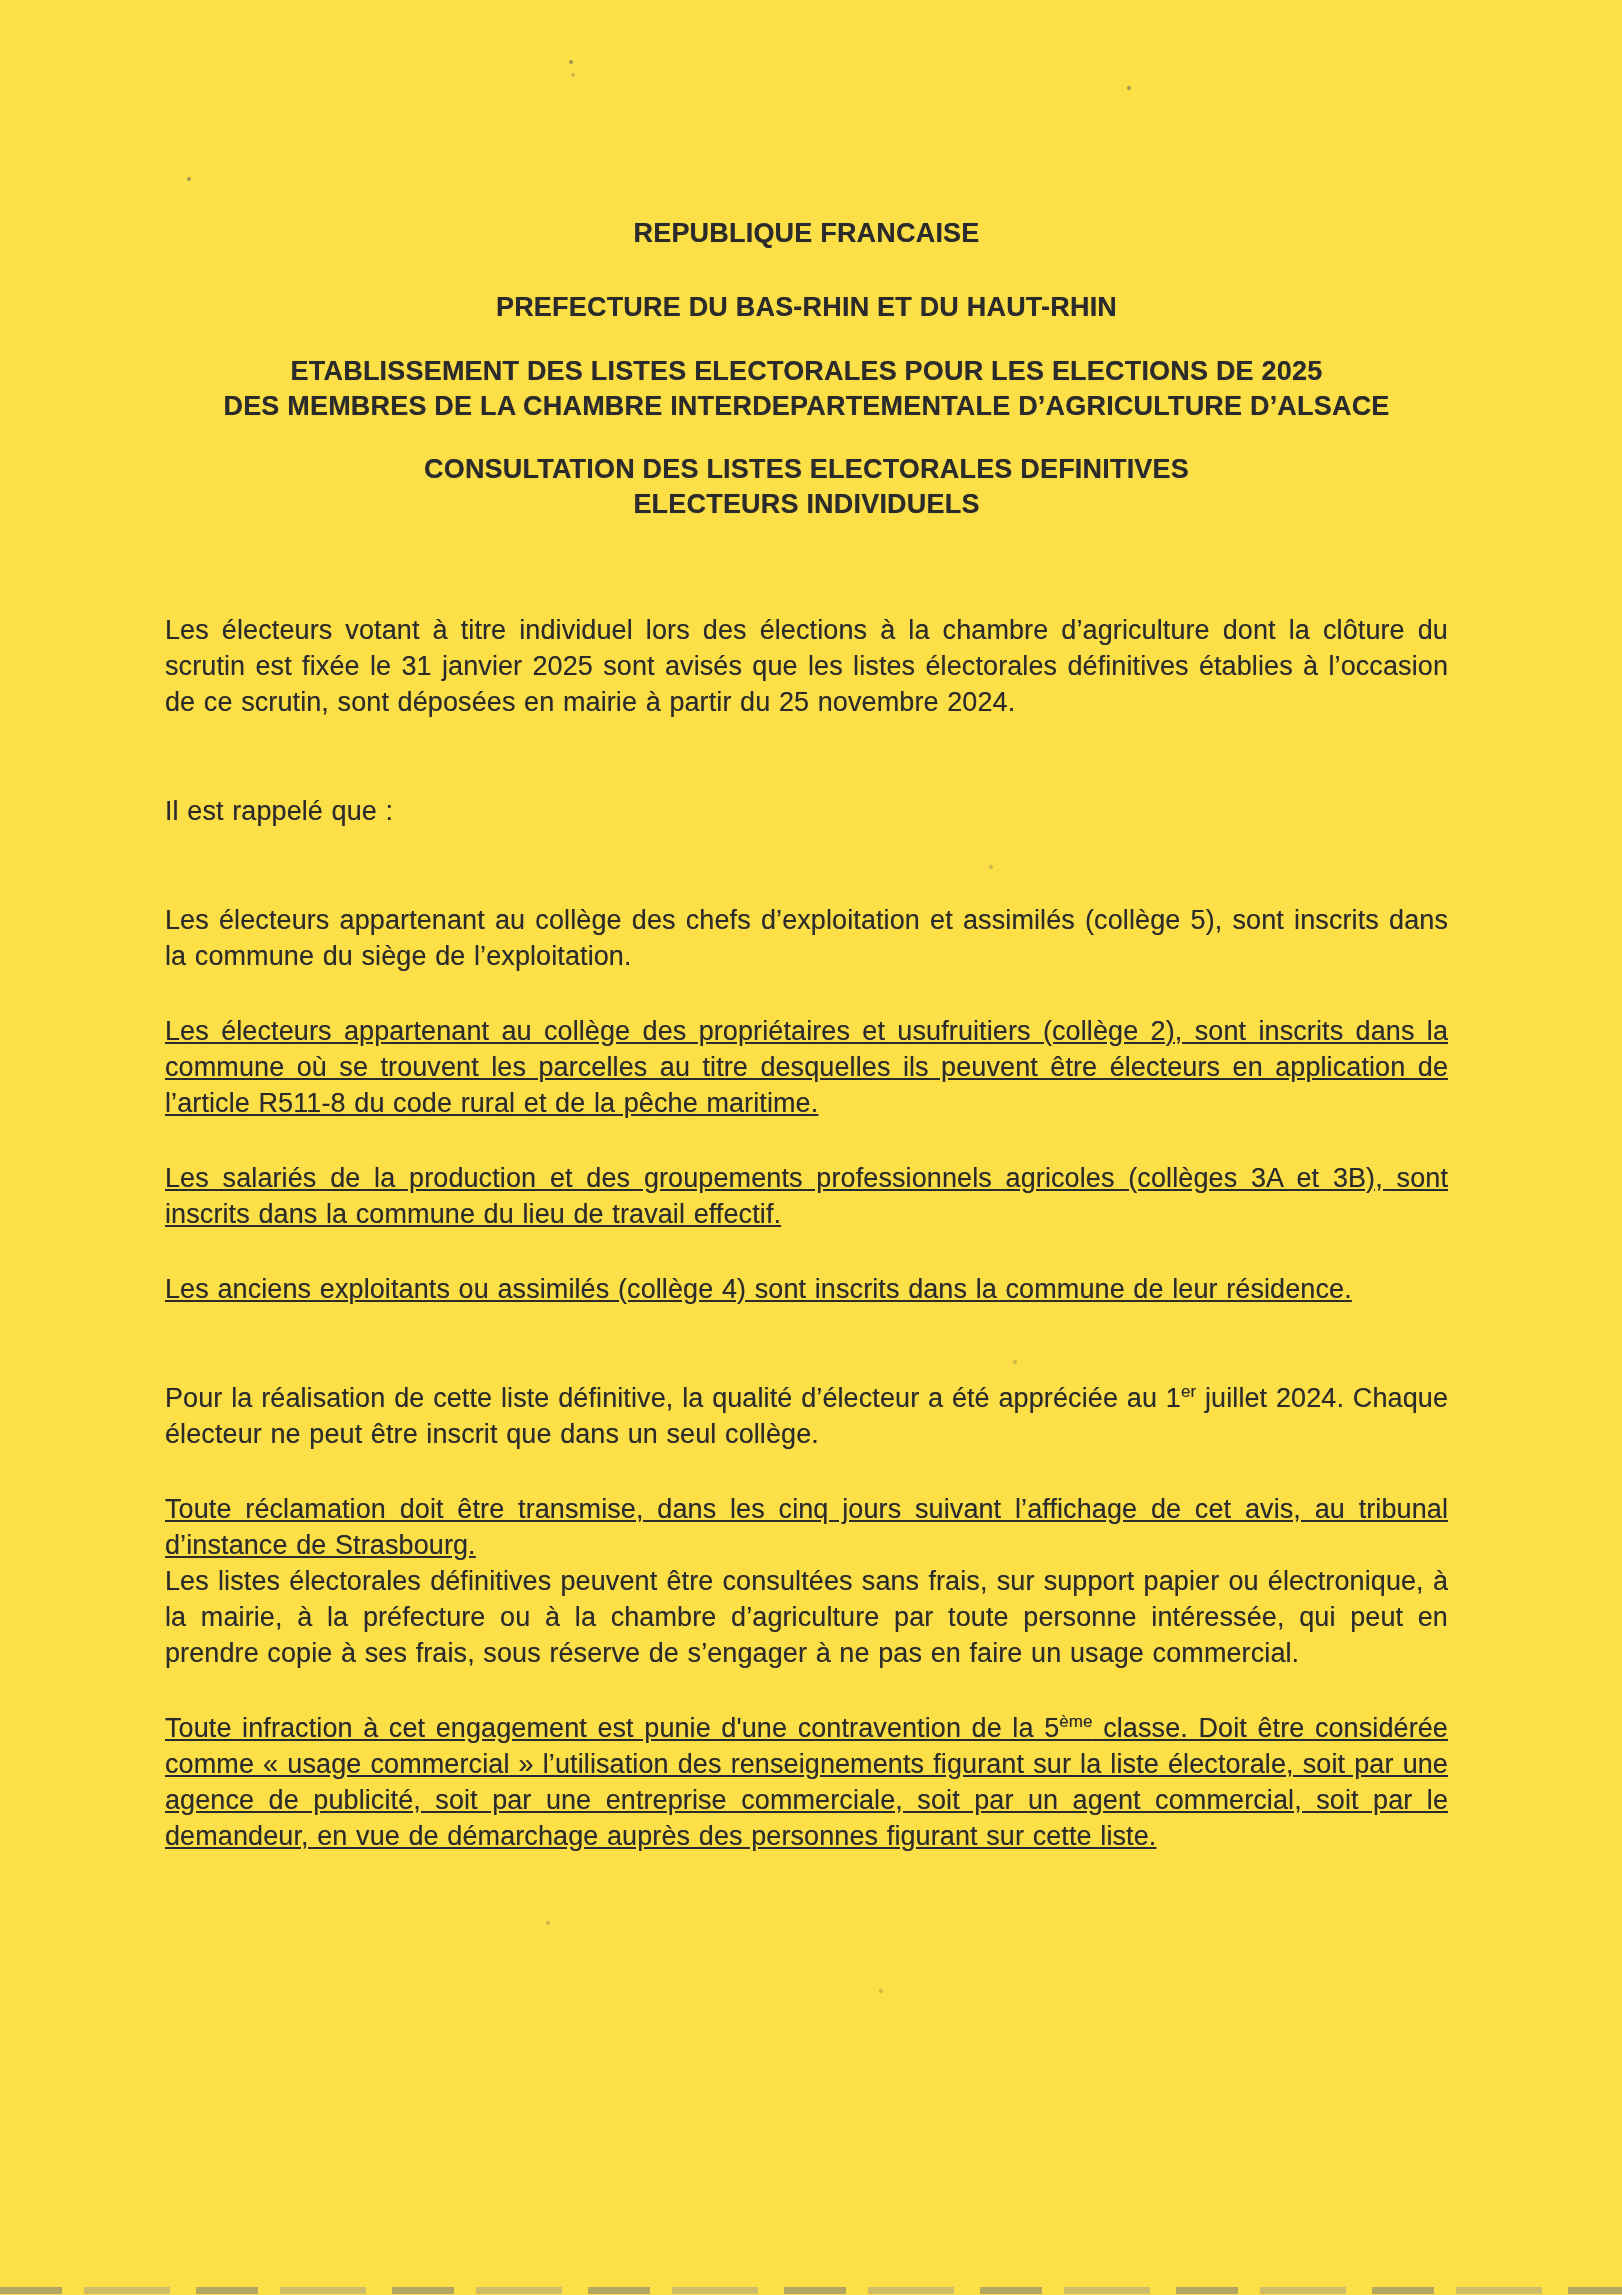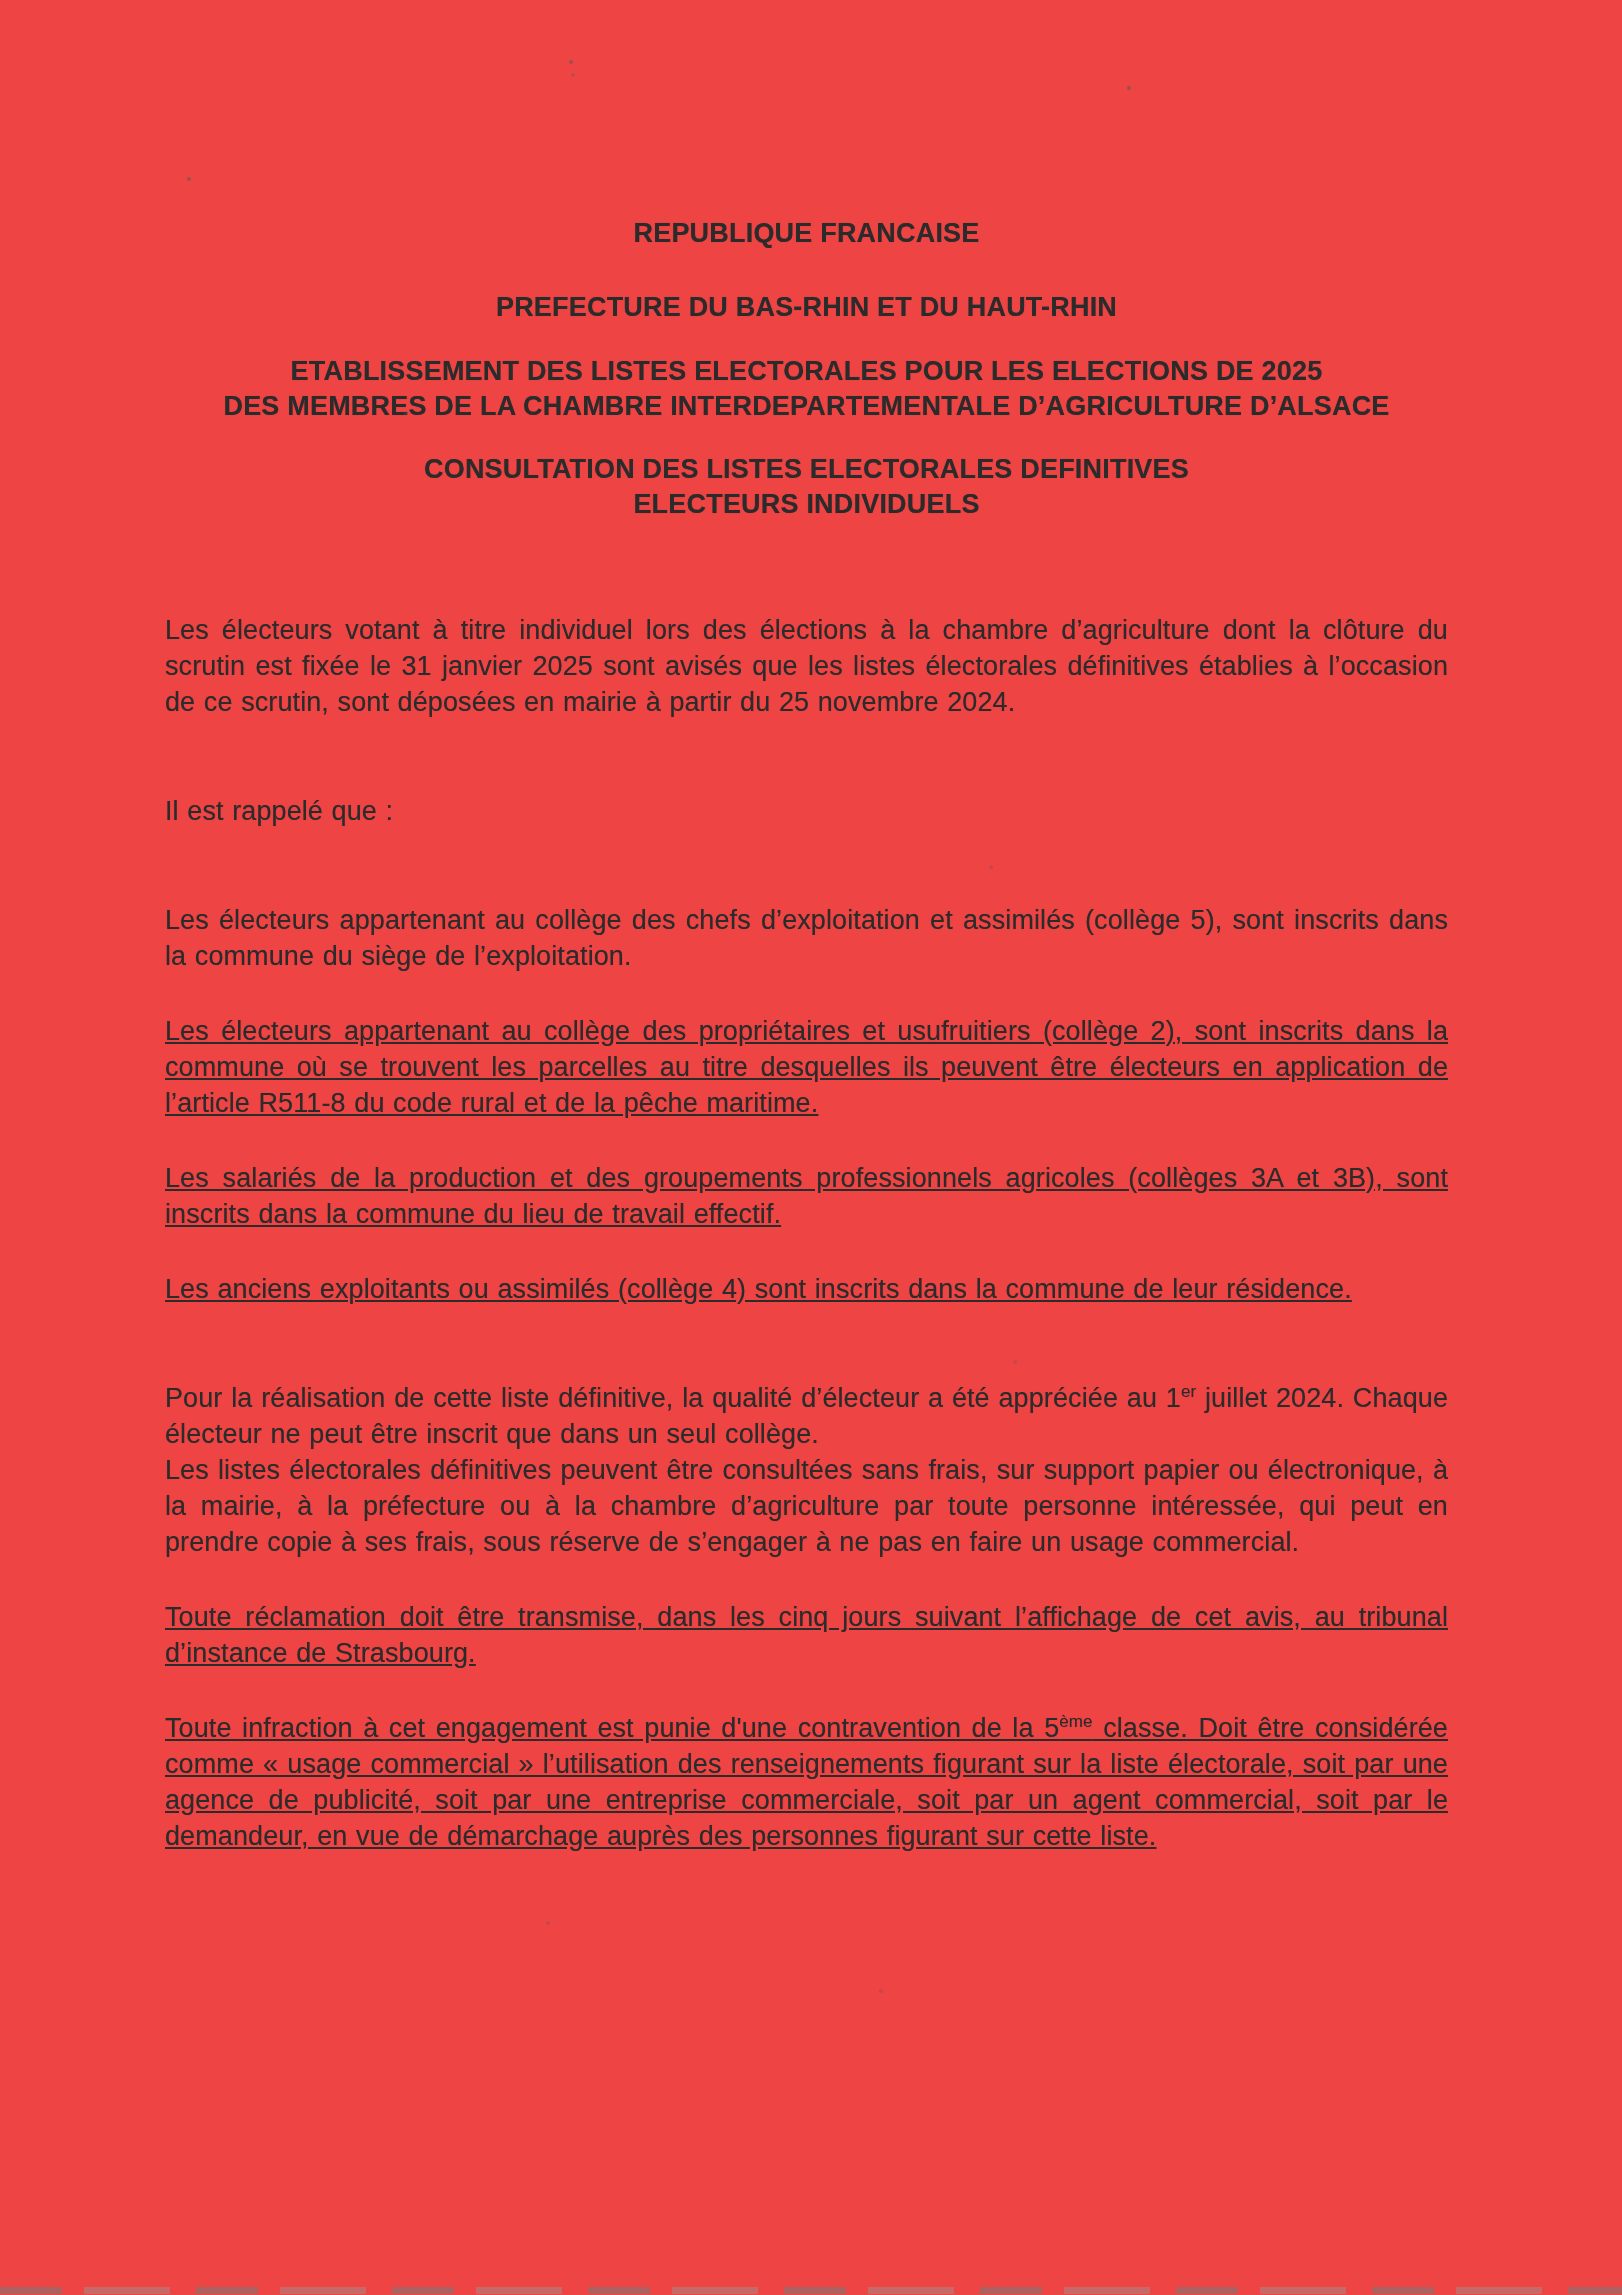--- a/index.html
+++ b/index.html
@@ -9,21 +9,21 @@
     height: 2295px;
     position: relative;
     overflow: hidden;
     font-family: "Liberation Sans", sans-serif;
     color: #2b2b2b;
   }
   .page {
     position: absolute;
     inset: 0;
     padding: 216px 175px 0 165px;
-    background: #ef4444;
+    background: #fde047;
   }
   
   .doc-header { text-align: center; font-weight: 700; }
   .h-line {
     display: block;
     font-size: 27px;
     line-height: 35px;
     font-weight: 700;
     letter-spacing: 0.2px;
     text-shadow: 0 0 0.7px rgba(43,43,43,0.55);
@@ -108,23 +108,23 @@
     <p class="para justify gap-md">Les électeurs appartenant au collège des propriétaires et usufruitiers (collège 2), sont inscrits dans la commune où se trouvent les parcelles au titre desquelles ils peuvent être électeurs en application de l’article R511-8 du code rural et de la pêche maritime.</p>
 
     <p class="para justify gap-md">Les salariés de la production et des groupements professionnels agricoles (collèges 3A et 3B), sont inscrits dans la commune du lieu de travail effectif.</p>
 
     <p class="para gap-md">Les anciens exploitants ou assimilés (collège 4) sont inscrits dans la commune de leur résidence.</p>
 
     <p class="para justify gap-lg">
       <span>Pour la réalisation de cette liste définitive, la qualité d’électeur a été appréciée au 1</span><sup>er</sup><span> juillet 2024. Chaque électeur ne peut être inscrit que dans un seul collège.</span>
     </p>
 
+    <p class="para justify gap-md">Toute réclamation doit être transmise, dans les cinq jours suivant l’affichage de cet avis, au tribunal d’instance de Strasbourg.</p>
+
     <p class="para justify gap-xs">Les listes électorales définitives peuvent être consultées sans frais, sur support papier ou électronique, à la mairie, à la préfecture ou à la chambre d’agriculture par toute personne intéressée, qui peut en prendre copie à ses frais, sous réserve de s’engager à ne pas en faire un usage commercial.</p>
-
-    <p class="para justify gap-md">Toute réclamation doit être transmise, dans les cinq jours suivant l’affichage de cet avis, au tribunal d’instance de Strasbourg.</p>
 
     <p class="para justify gap-md">
       <span>Toute infraction à cet engagement est punie d'une contravention de la 5</span><sup>ème</sup><span> classe. Doit être considérée comme « usage commercial » l’utilisation des renseignements figurant sur la liste électorale, soit par une agence de publicité, soit par une entreprise commerciale, soit par un agent commercial, soit par le demandeur, en vue de démarchage auprès des personnes figurant sur cette liste.</span>
     </p>
 
   </main>
 </div>
 
 <i class="speck" style="left:569px;  top:60px;"></i>
 <i class="speck faint" style="left:571px;  top:73px;"></i>

